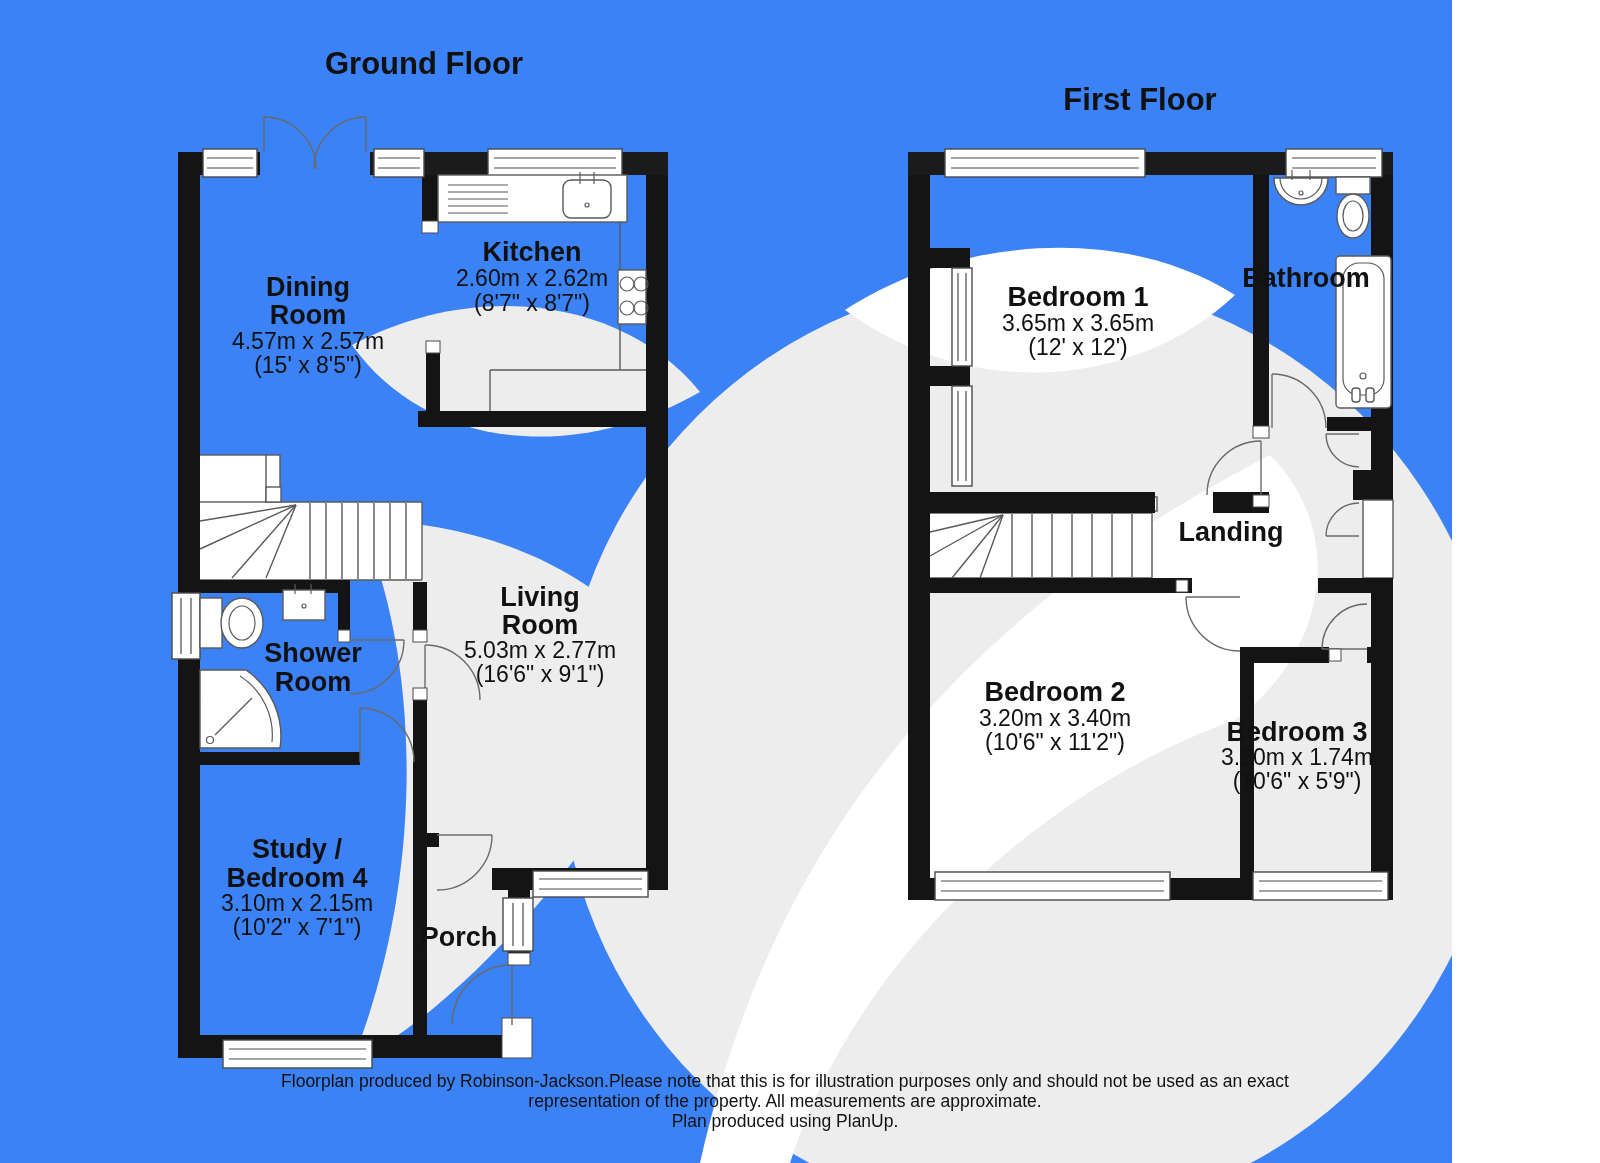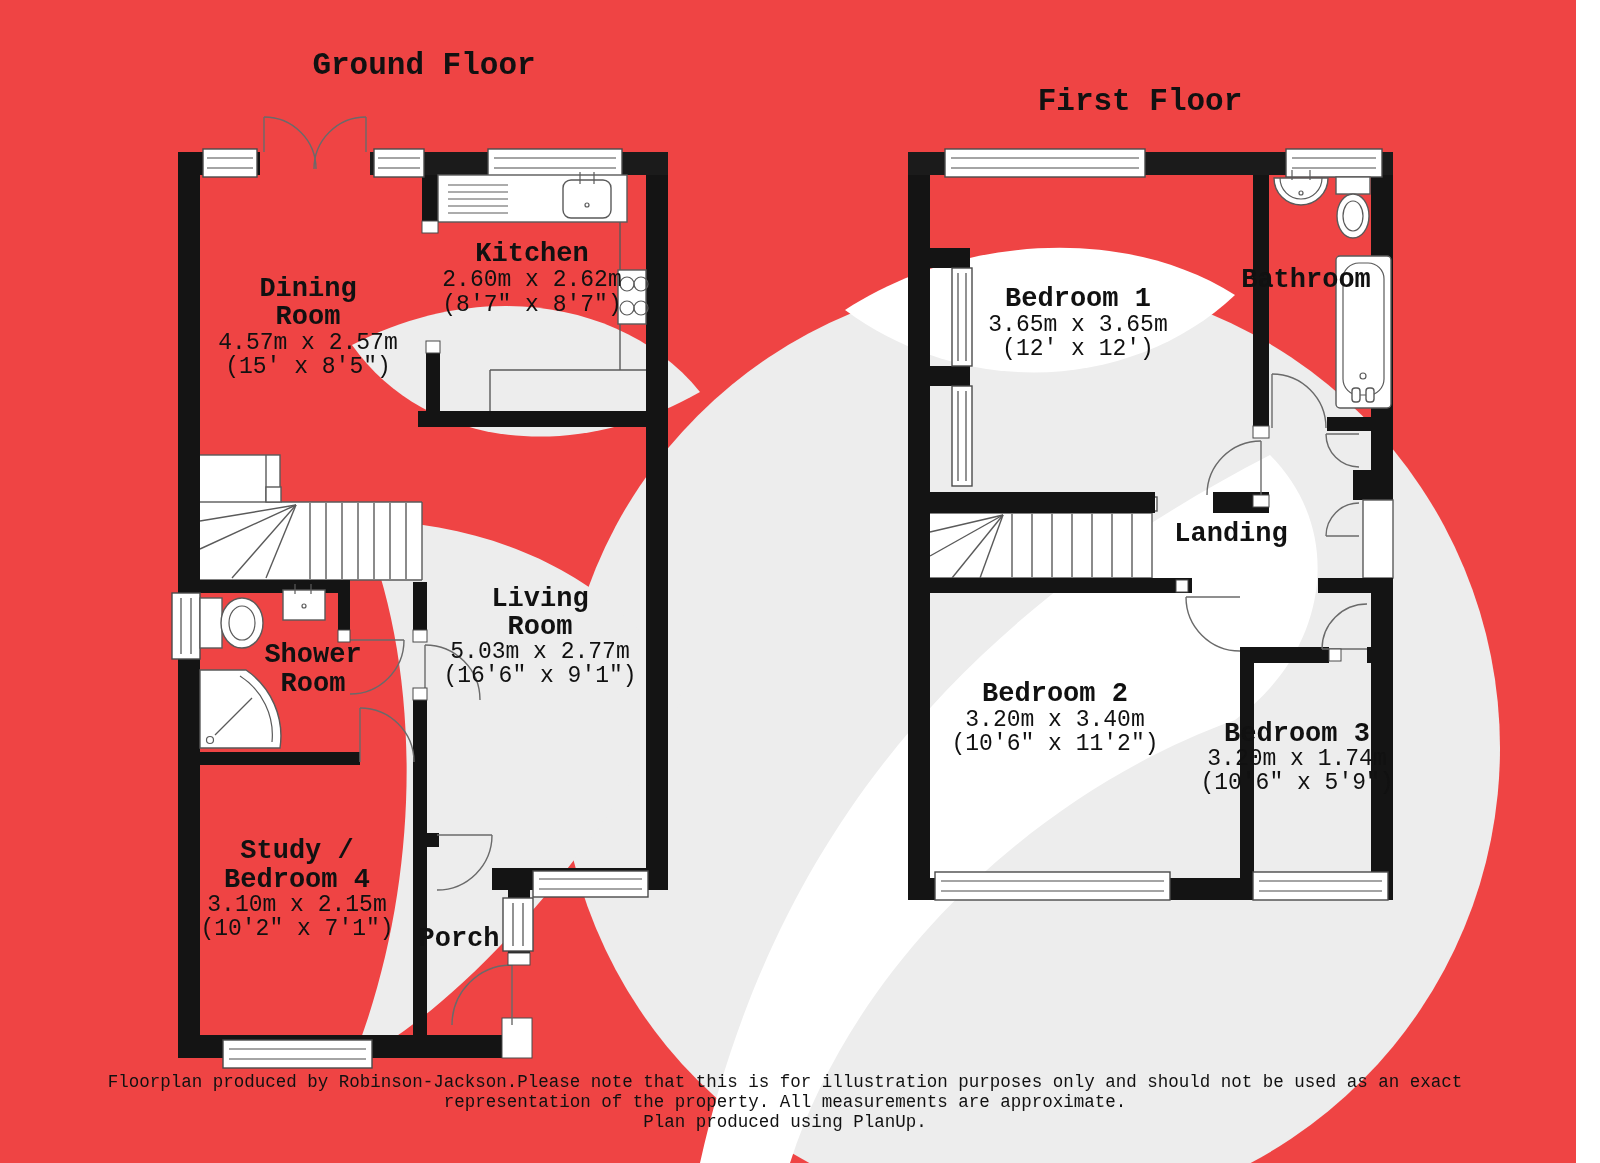--- a/index.html
+++ b/index.html
@@ -1,17 +1,17 @@
 <!DOCTYPE html>
 <html><head>
 <meta charset="utf-8">
 <style>
   html,body{margin:0;padding:0;background:#fff;}
-  .page{position:relative;width:1576px;height:1163px;background:#ef4444;overflow:hidden;
-        font-family:Liberation Mono, monospace;}
+  .page{position:relative;width:1452px;height:1163px;background:#3b82f6;overflow:hidden;
+        font-family:Liberation Sans, sans-serif;}
   svg{display:block}
   .wall{fill:#141414;}
   .hatch{fill:#1b1b1b;}
   .win{fill:#ffffff;stroke:#4a4a4a;stroke-width:1.4;}
   .winline{stroke:#4a4a4a;stroke-width:1.2;fill:none;}
   .thin{stroke:#5a5a5a;stroke-width:1.4;fill:none;}
   .thinw{stroke:#5a5a5a;stroke-width:1.4;fill:#ffffff;}
   .door{stroke:#6a6a6a;stroke-width:1.4;fill:none;}
   .fixture{fill:#ffffff;stroke:#5a5a5a;stroke-width:1.4;}
   .fixline{stroke:#5a5a5a;stroke-width:1.2;fill:none;}

